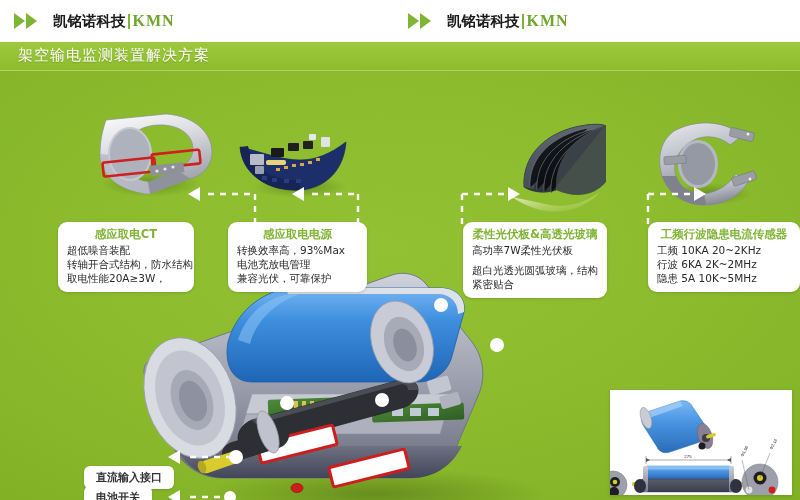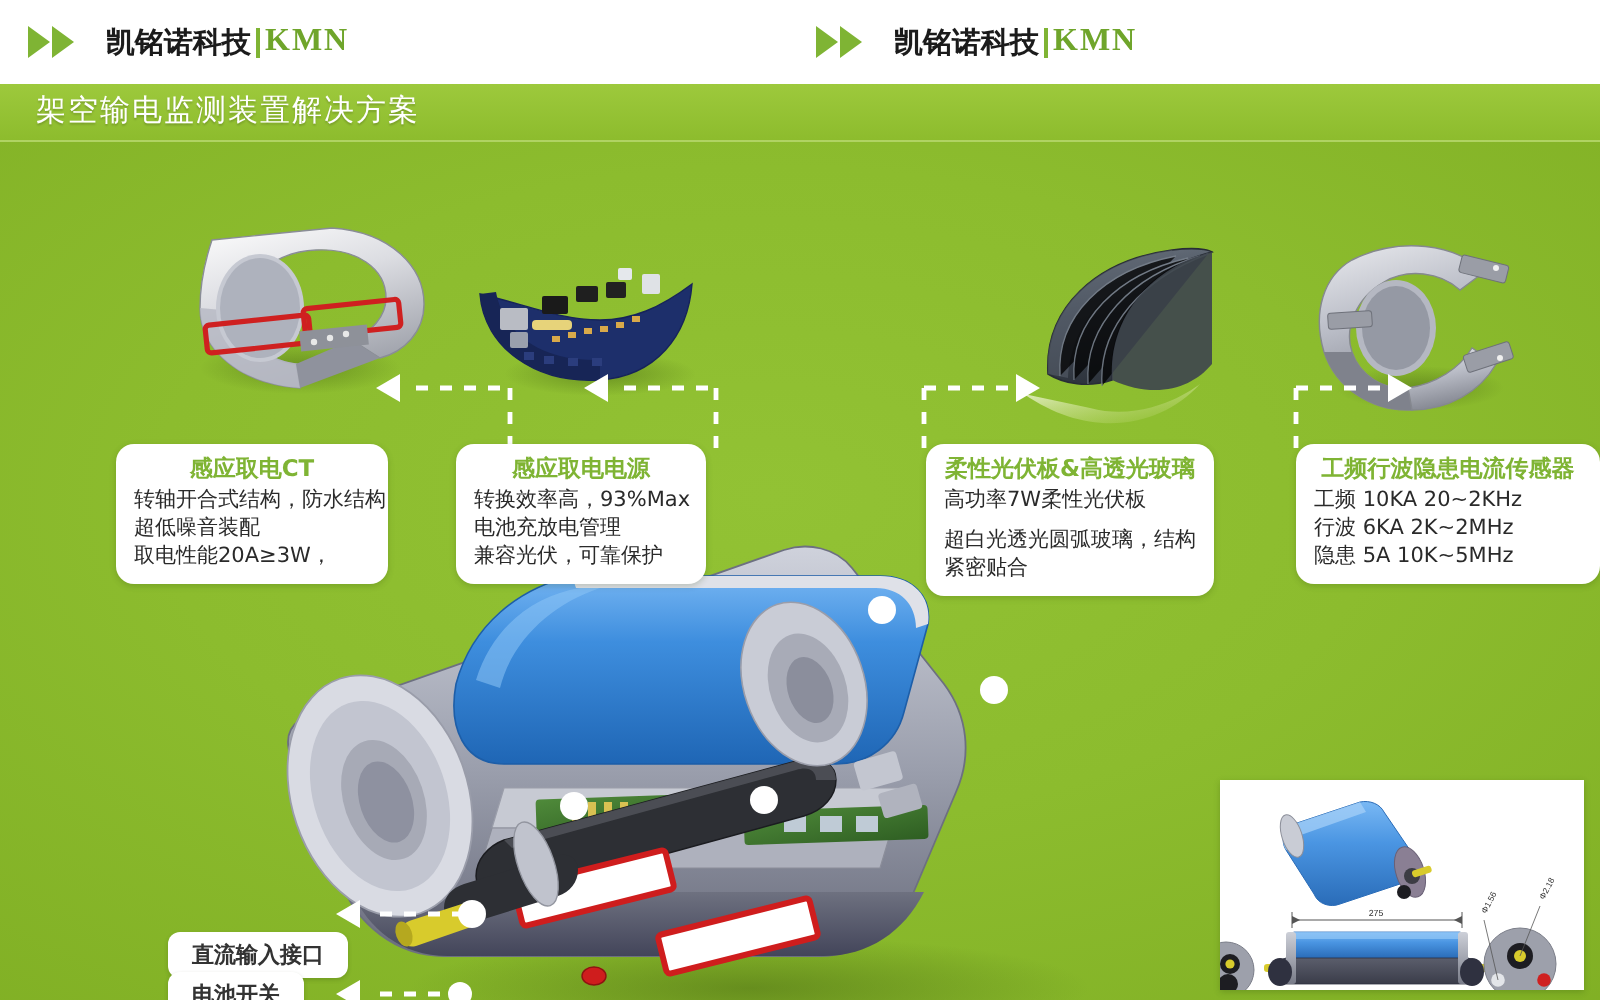--- a/index.html
+++ b/index.html
@@ -38,21 +38,21 @@
   
   .card{position:absolute;background:#ffffff;border-radius:9px;
         box-shadow:0 1px 3px rgba(40,70,10,.22);padding:5px 9px 7px 9px;box-sizing:border-box;}
   .card-h{font-family:"DejaVu Sans",sans-serif;font-weight:bold;font-size:11.5px;
           color:#7FB434;text-align:center;line-height:15px;margin-bottom:1px;white-space:nowrap;}
   .card-b{font-family:"DejaVu Sans",sans-serif;font-size:10.5px;color:#2a2a2a;line-height:14px;}
   .card-b div{white-space:nowrap;}
   .card-b .sp{height:6px;}
 
   #card0{left:58px;  top:180px; width:136px;}
-  #card1{left:228px; top:180px; width:125px;}
+  #card1{left:228px; top:180px; width:139px;}
   #card2{left:463px; top:180px; width:144px;}
   #card3{left:648px; top:180px; width:152px;}
 
   
   .pill{position:absolute;background:#ffffff;border-radius:6px;
         box-shadow:0 1px 2px rgba(40,70,10,.22);
         font-family:"DejaVu Sans",sans-serif;font-weight:bold;font-size:11px;color:#333;
         padding:4px 12px;white-space:nowrap;}
   #pill0{left:84px;top:424px;}
   #pill1{left:84px;top:444px;}
@@ -323,22 +323,22 @@
       </g>
       <g fill="#ffffff">
         <path d="M180 408 L180 422 L168 415 Z"></path>
         <path d="M180 448 L180 462 L168 455 Z"></path>
       </g>
     </svg>
 
     <div class="card" id="card0">
       <div class="card-h">感应取电CT</div>
       <div class="card-b">
+        <div>超低噪音装配</div>
         <div>转轴开合式结构，防水结构</div>
-        <div>超低噪音装配</div>
         <div>取电性能20A≥3W，</div>
       </div>
     </div>
 
     <div class="card" id="card1">
       <div class="card-h">感应取电电源</div>
       <div class="card-b">
         <div>转换效率高，93%Max</div>
         <div>电池充放电管理</div>
         <div>兼容光伏，可靠保护</div>

